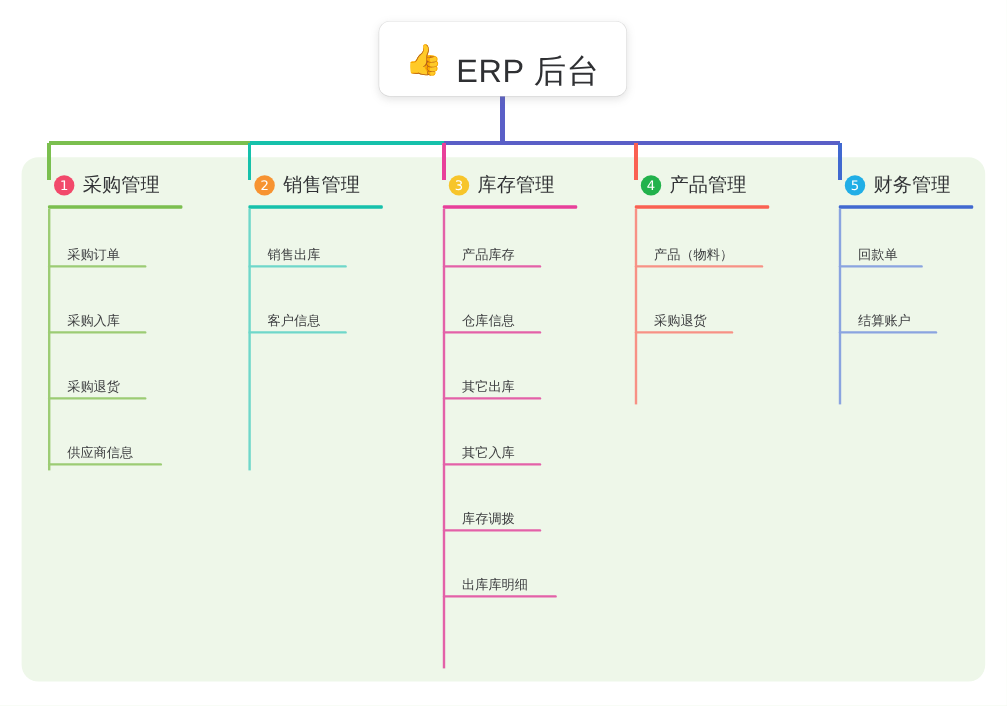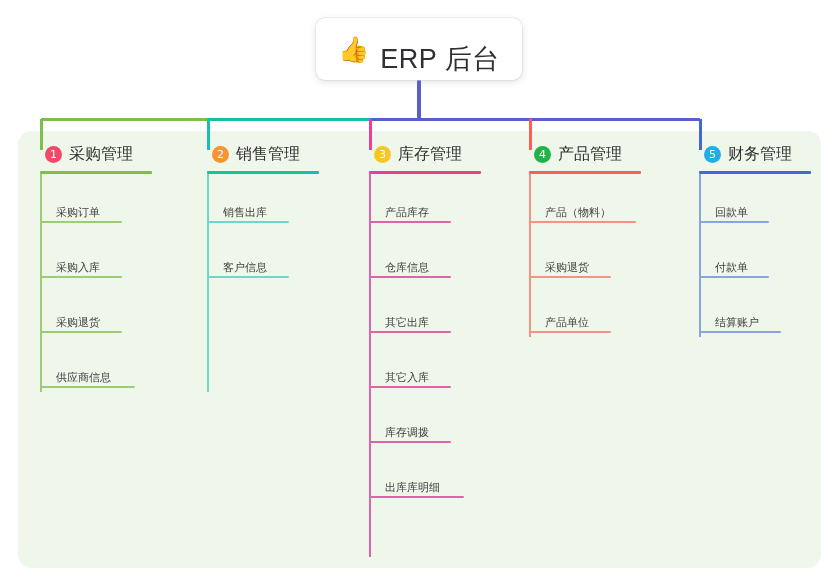--- a/index.html
+++ b/index.html
@@ -165,43 +165,35 @@
         <div class="leaves">
           <div class="spine" style="height: 163px; background: rgb(247, 145, 133);"></div>
           <div class="leaf">
             <span class="leaf-text">产品（物料）</span>
             <div class="leaf-rule" style="width: 107px; background: rgb(247, 145, 133);"></div>
           </div>
           <div class="leaf">
             <span class="leaf-text">采购退货</span>
             <div class="leaf-rule" style="width: 82px; background: rgb(247, 145, 133);"></div>
           </div>
-          <div class="leaf">
-            <span class="leaf-text">产品单位</span>
-            <div class="leaf-rule" style="width: 82px; background: rgb(247, 145, 133);"></div>
-          </div>
         </div>
       </div>
       <div class="col" style="left: 699px;">
         <div class="col-head">
           <span class="badge" style="background: rgb(33, 174, 230);">5</span>
           <span class="head-label">财务管理</span>
         </div>
         <div class="head-rule" style="width: 112px; background: rgb(65, 105, 208);"></div>
         <div class="leaves">
           <div class="spine" style="height: 163px; background: rgb(138, 164, 224);"></div>
           <div class="leaf">
             <span class="leaf-text">回款单</span>
             <div class="leaf-rule" style="width: 70px; background: rgb(138, 164, 224);"></div>
           </div>
           <div class="leaf">
-            <span class="leaf-text">付款单</span>
-            <div class="leaf-rule" style="width: 70px; background: rgb(138, 164, 224);"></div>
-          </div>
-          <div class="leaf">
             <span class="leaf-text">结算账户</span>
             <div class="leaf-rule" style="width: 82px; background: rgb(138, 164, 224);"></div>
           </div>
         </div>
       </div>
     </div>
 
 </div>
 
 </body></html>

